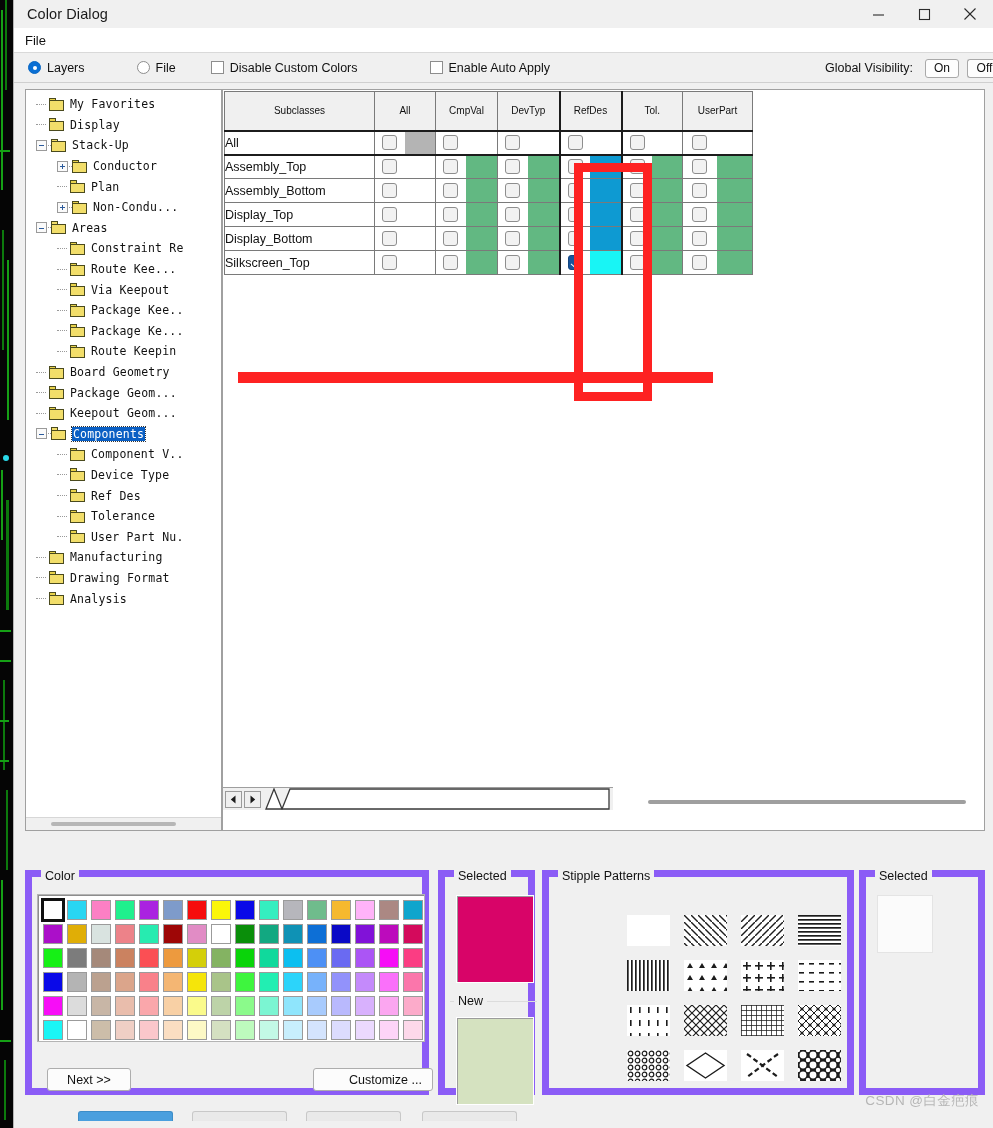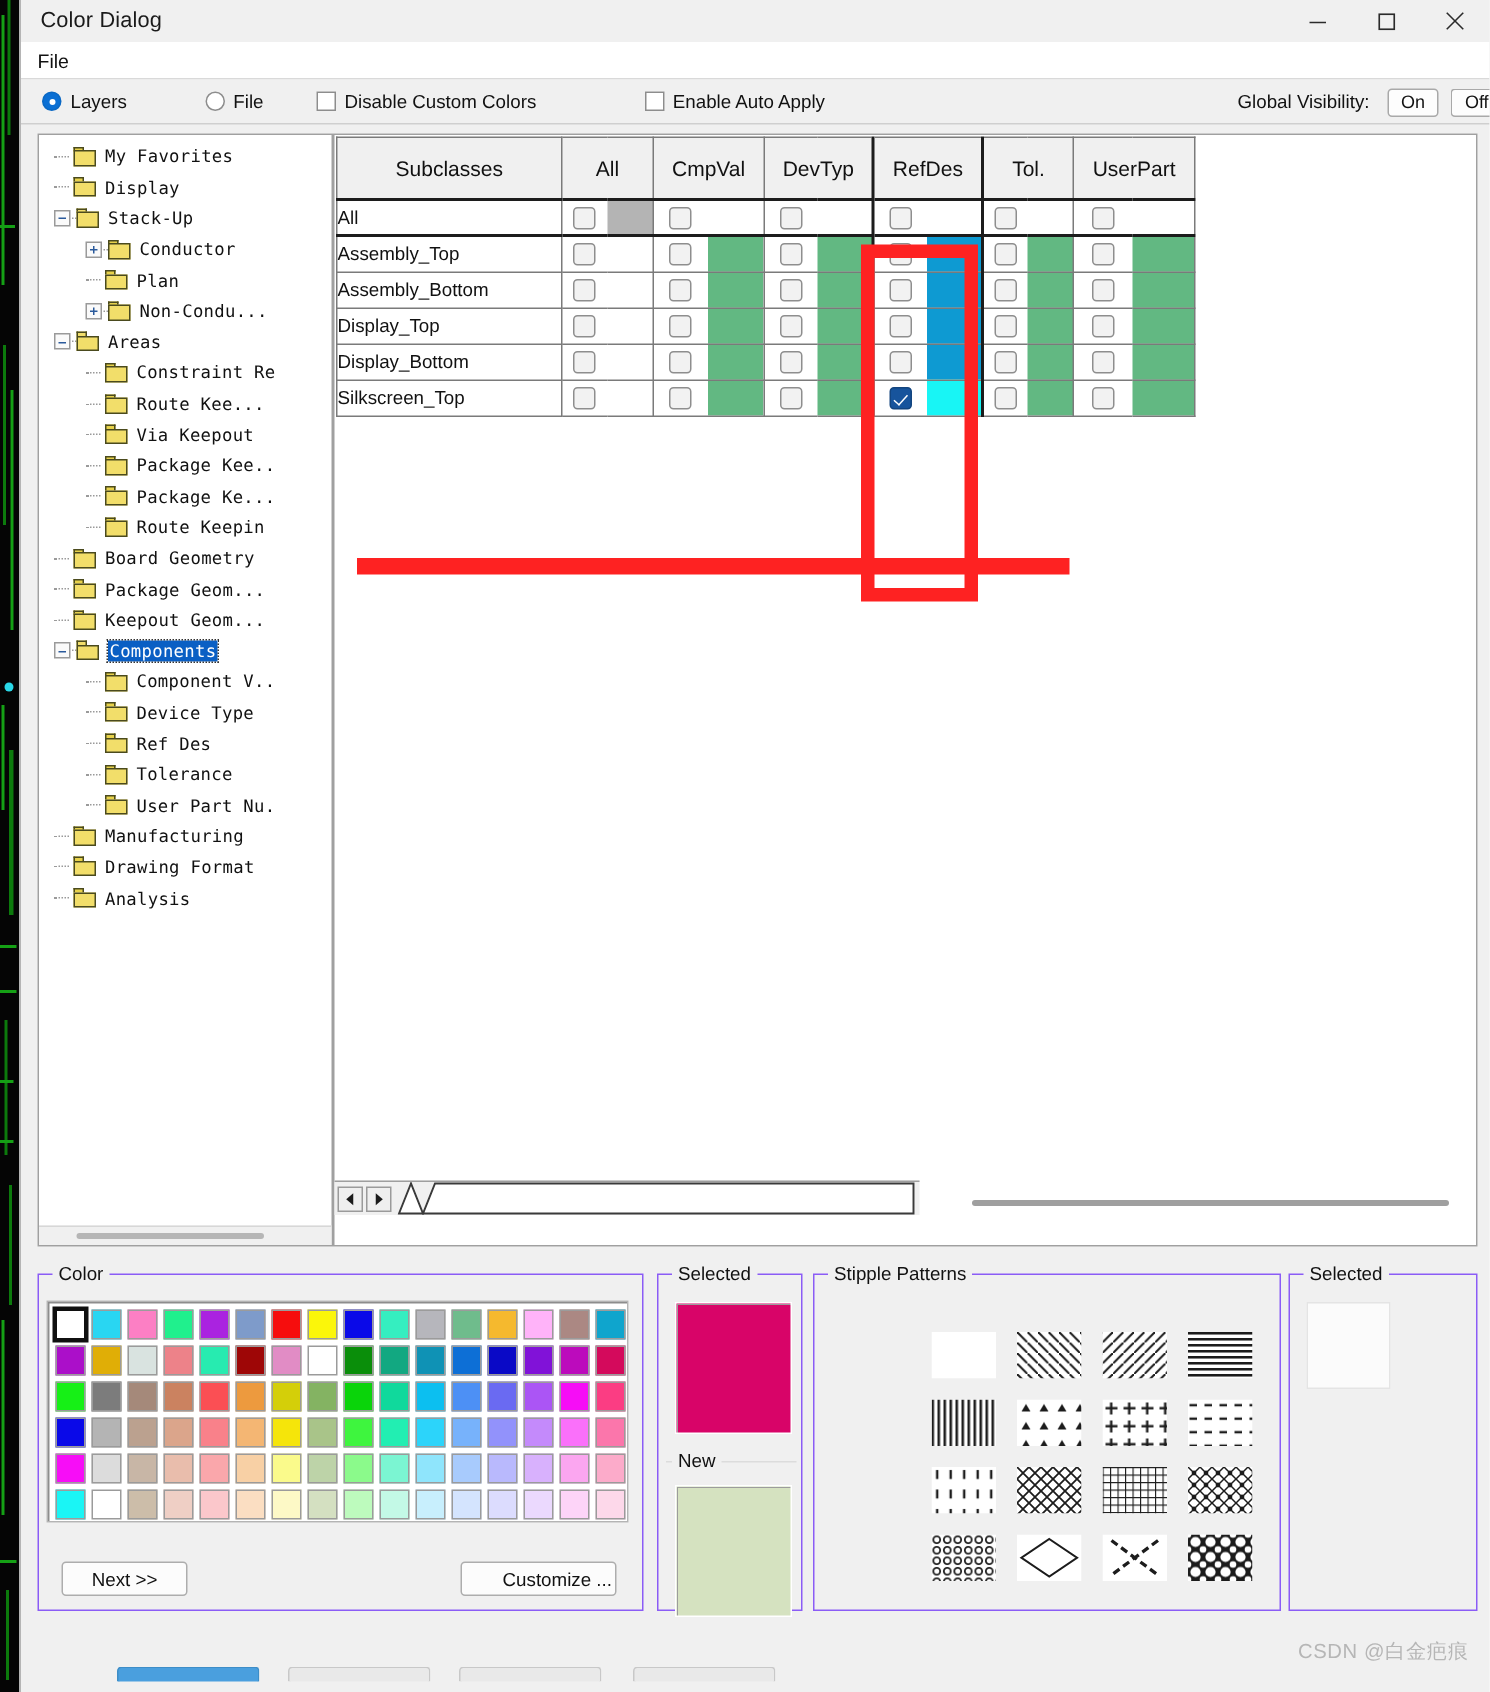--- a/index.html
+++ b/index.html
@@ -136,21 +136,21 @@
   }
 
   
   #tablepanel {
     position:absolute; left:208px; top:6px; right:8px; height:742px;
     border:1px solid #a0a0a0; background:#fff;
   }
   #grid { border-collapse:collapse; table-layout:fixed; margin:1px 0 0 1px; }
   #grid th {
     background:#f0f0f0; border:1px solid #7a7a7a; font-weight:normal;
-    font-size:14px; color:#111; height:39px; padding:12px;
+    font-size:10px; color:#111; height:39px; padding:12px;
   }
   #grid td { border:1px solid #7a7a7a; padding:0; height:24px; background:#fff; }
   #grid tr.allrow td { border-bottom:2px solid #1c1c1c; }
   #grid th.h-sub { border-bottom:2px solid #1c1c1c; }
   .cell-name {
     text-align:left; padding-left:5px; font-size:12.5px; color:#111;
     white-space:nowrap; overflow:hidden;
   }
   .cell-chk { width:30px; text-align:center; border-right:none !important; }
   .cell-sw  { width:31px; border-left:none !important; }
@@ -187,21 +187,21 @@
   .anno { position:absolute; z-index:9; pointer-events:none; }
   #anno-vert {
     left:560px; top:80px; width:78px; height:238px;
     border:9px solid #fe2222; background:transparent;
   }
   #anno-horz { left:224px; top:289px; width:475px; height:11px; background:#fe2222; }
 
   
   #bottom { position:relative; height:278px; }
   .gbox {
-    position:absolute; border:1px solid #8b5cf6; background:#f0f0f0;
+    position:absolute; border:7px solid #8b5cf6; background:#f0f0f0;margin-top:21px;
   }
   .gbox > .legend {
     position:absolute; top:-8px; left:9px; background:#f0f0f0;
     padding:0 4px; font-size:12.5px; color:#111;
   }
 
   #color-box { left:11px; top:6px; width:404px; height:225px; }
   #palette-frame {
     position:absolute; left:5px; top:17px; width:388px; height:148px;
     background:#fff; border:1px solid #b4b4b4;
@@ -211,21 +211,21 @@
   .sw { width:24px; height:24px; padding:2px; }
   .sw i { display:block; width:100%; height:100%; border:1px solid #9b9b9b; }
   .sw.sel { padding:0px; }
   .sw.sel i { border:3px solid #101010; box-shadow:0 0 0 1px #fff inset; }
   #next-btn, #customize-btn {
     position:absolute; height:23px; background:#fcfcfc;
     border:1px solid #adadad; border-radius:3px;
     font-size:12.5px; color:#111; display:flex; align-items:center; justify-content:center;
   }
   #next-btn { left:15px; top:191px; width:84px; }
-  #customize-btn { left:281px; top:191px; width:104px;padding-left:25px; }
+  #customize-btn { left:281px; top:191px; width:120px;padding-left:25px; }
 
   #selected-box { left:424px; top:6px; width:97px; height:225px; }
   .sublegend { position:absolute; font-size:12.5px; color:#111; background:#f0f0f0; padding:0 4px; }
   #sel-swatch {
     position:absolute; left:11px; top:18px; width:78px; height:88px;
     border:1px solid #fff; box-shadow: inset 1px 1px 0 #9c9c9c;
   }
   #new-line { position:absolute; left:5px; top:124px; width:87px; border-top:1px solid #dcdcdc; }
   #new-legend { left:9px; top:117px; }
   #new-swatch {

